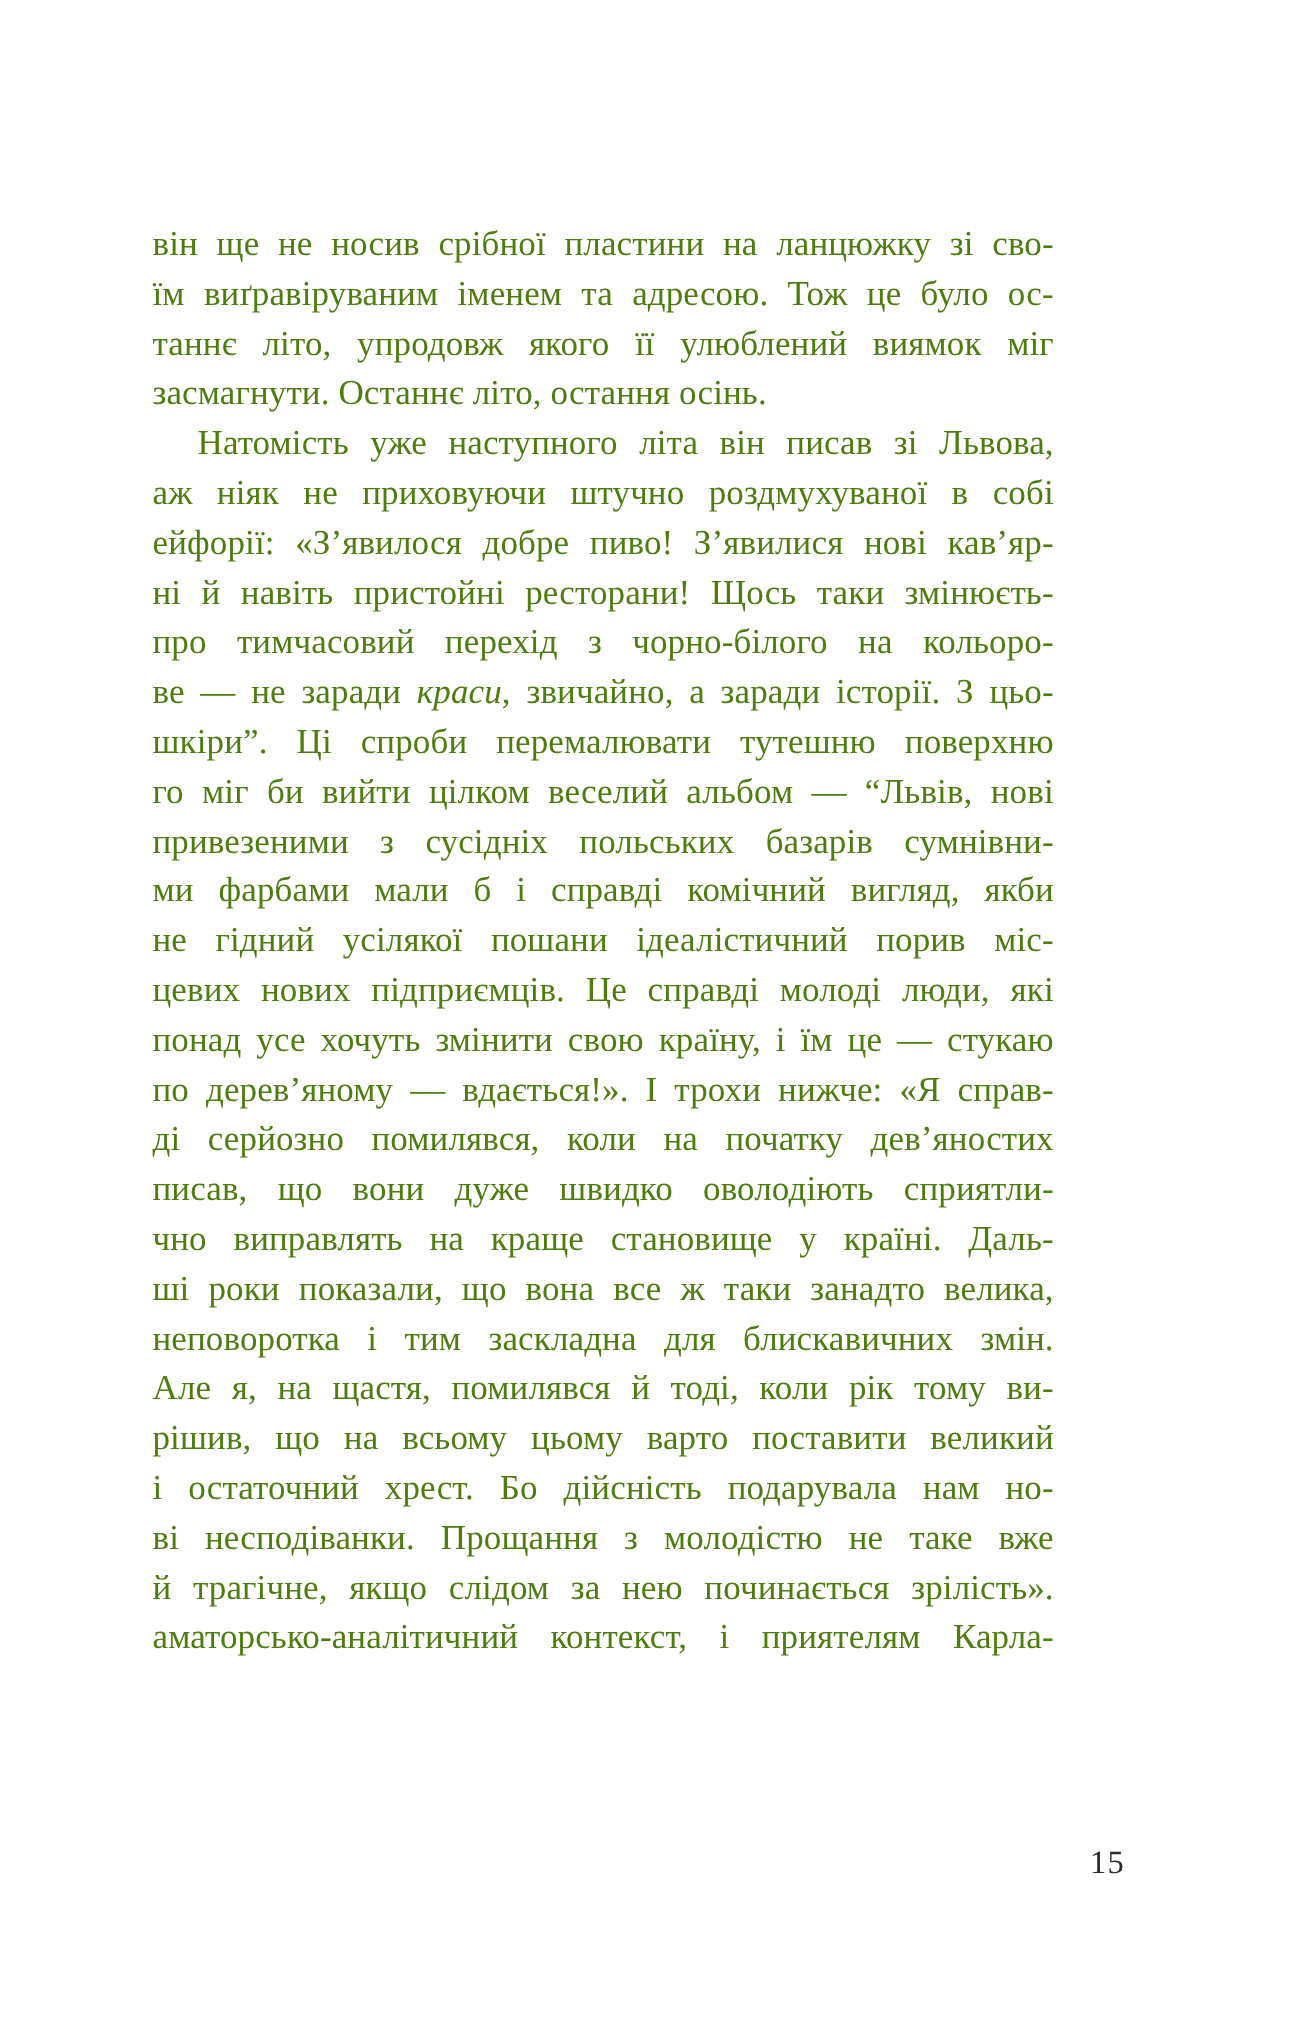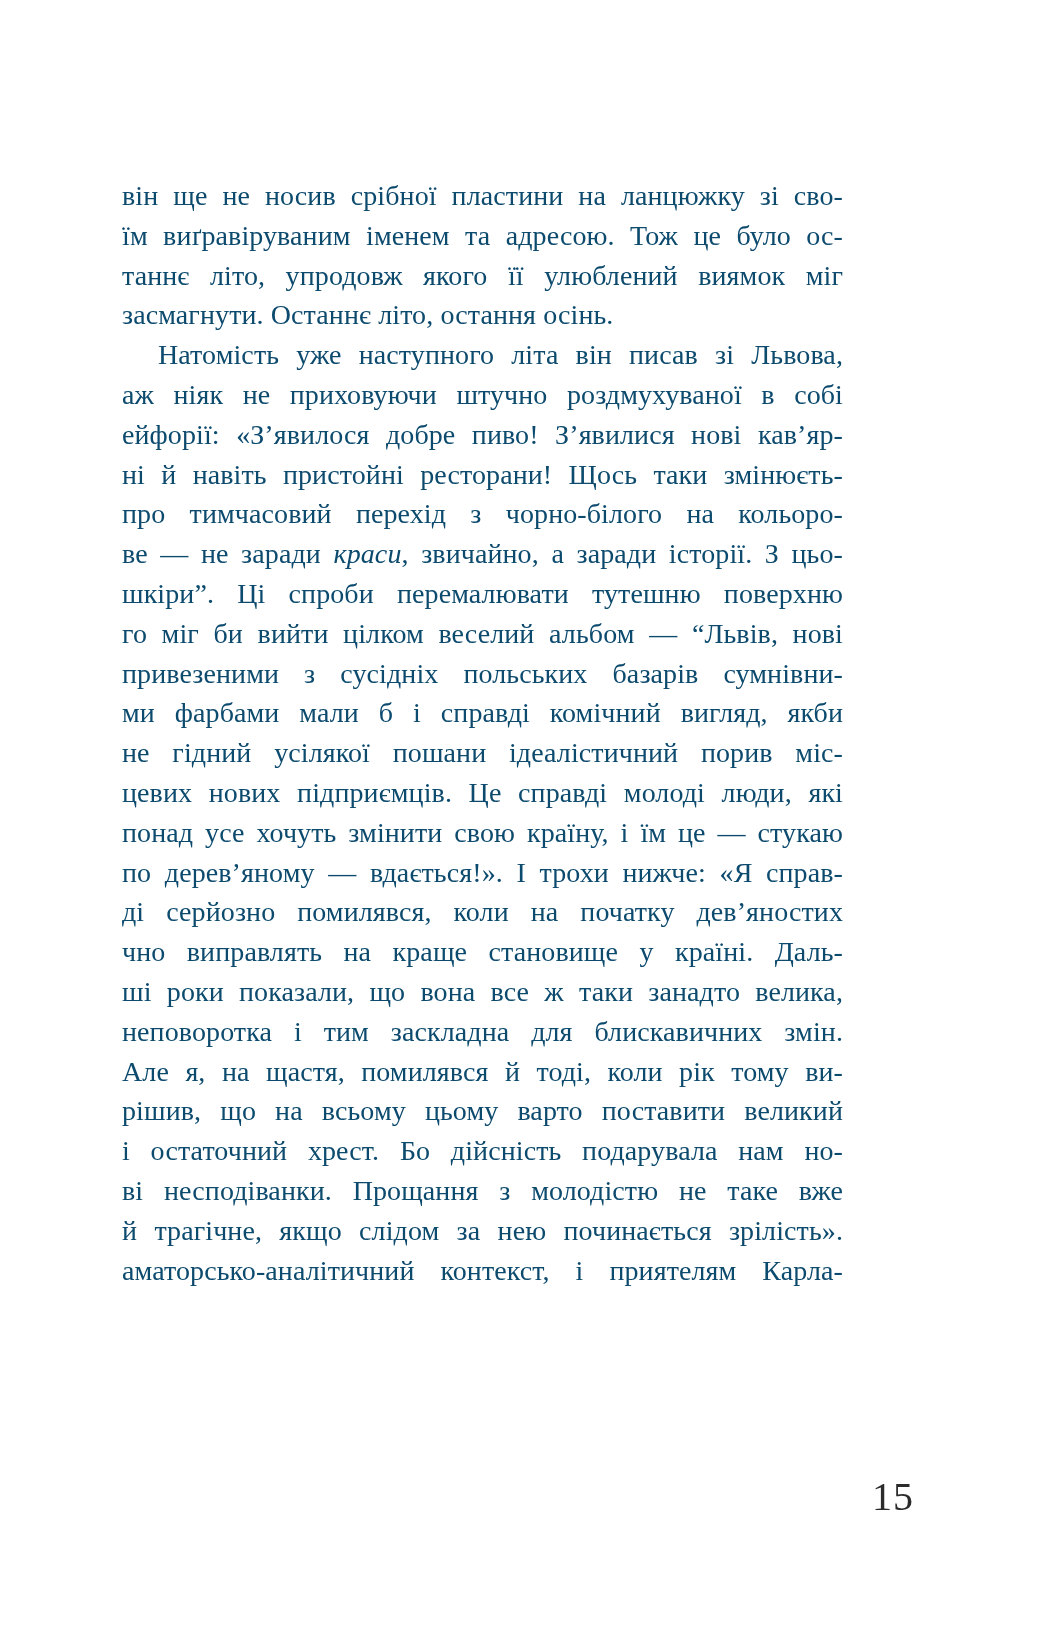--- a/index.html
+++ b/index.html
@@ -19,21 +19,21 @@
     position: absolute;
     inset: 0;
     background: #ffffff;
   }
   .text-block {
     position: absolute;
     left: 122px;
     top: 176px;
     width: 721px;
     font-size: 28px;
-    color: #0c4a6e;
+    color: #4d7c0f;
   }
   .line {
     line-height: 39.8px;
     height: 39.8px;
     text-align: justify;
     text-align-last: justify;
     white-space: normal;
     letter-spacing: 0.1px;
   }
   .line.last {
@@ -42,21 +42,21 @@
   .line.indent {
     text-indent: 36px;
   }
   .italic {
     font-style: italic;
   }
   .folio {
     position: absolute;
     left: 872px;
     top: 1477px;
-    font-size: 40px;
+    font-size: 26px;
     line-height: 1;
     color: #2b2b2b;
     letter-spacing: 1px;
   }
 </style>
 </head>
 <body>
 
 <div class="sheet">
   <div class="text-block">
@@ -72,20 +72,21 @@
       <div class="line"><span>ве — не заради </span><span class="italic">краси</span><span>, звичайно, а заради історії. З цьо-</span></div>
       <div class="line">шкіри”. Ці спроби перемалювати тутешню поверхню</div>
       <div class="line">го міг би вийти цілком веселий альбом — “Львів, нові</div>
       <div class="line">привезеними з сусідніх польських базарів сумнівни-</div>
       <div class="line">ми фарбами мали б і справді комічний вигляд, якби</div>
       <div class="line">не гідний усілякої пошани ідеалістичний порив міс-</div>
       <div class="line">цевих нових підприємців. Це справді молоді люди, які</div>
       <div class="line">понад усе хочуть змінити свою країну, і їм це — стукаю</div>
       <div class="line">по дерев’яному — вдається!». І трохи нижче: «Я справ-</div>
       <div class="line">ді серйозно помилявся, коли на початку дев’яностих</div>
+      <div class="line">писав, що вони дуже швидко оволодіють сприятли-</div>
       <div class="line">чно виправлять на краще становище у країні. Даль-</div>
       <div class="line">ші роки показали, що вона все ж таки занадто велика,</div>
       <div class="line">неповоротка і тим заскладна для блискавичних змін.</div>
       <div class="line">Але я, на щастя, помилявся й тоді, коли рік тому ви-</div>
       <div class="line">рішив, що на всьому цьому варто поставити великий</div>
       <div class="line">і остаточний хрест. Бо дійсність подарувала нам но-</div>
       <div class="line">ві несподіванки. Прощання з молодістю не таке вже</div>
       <div class="line">й трагічне, якщо слідом за нею починається зрілість».</div>
       <div class="line">аматорсько-аналітичний контекст, і приятелям Карла-</div>
     </div>

